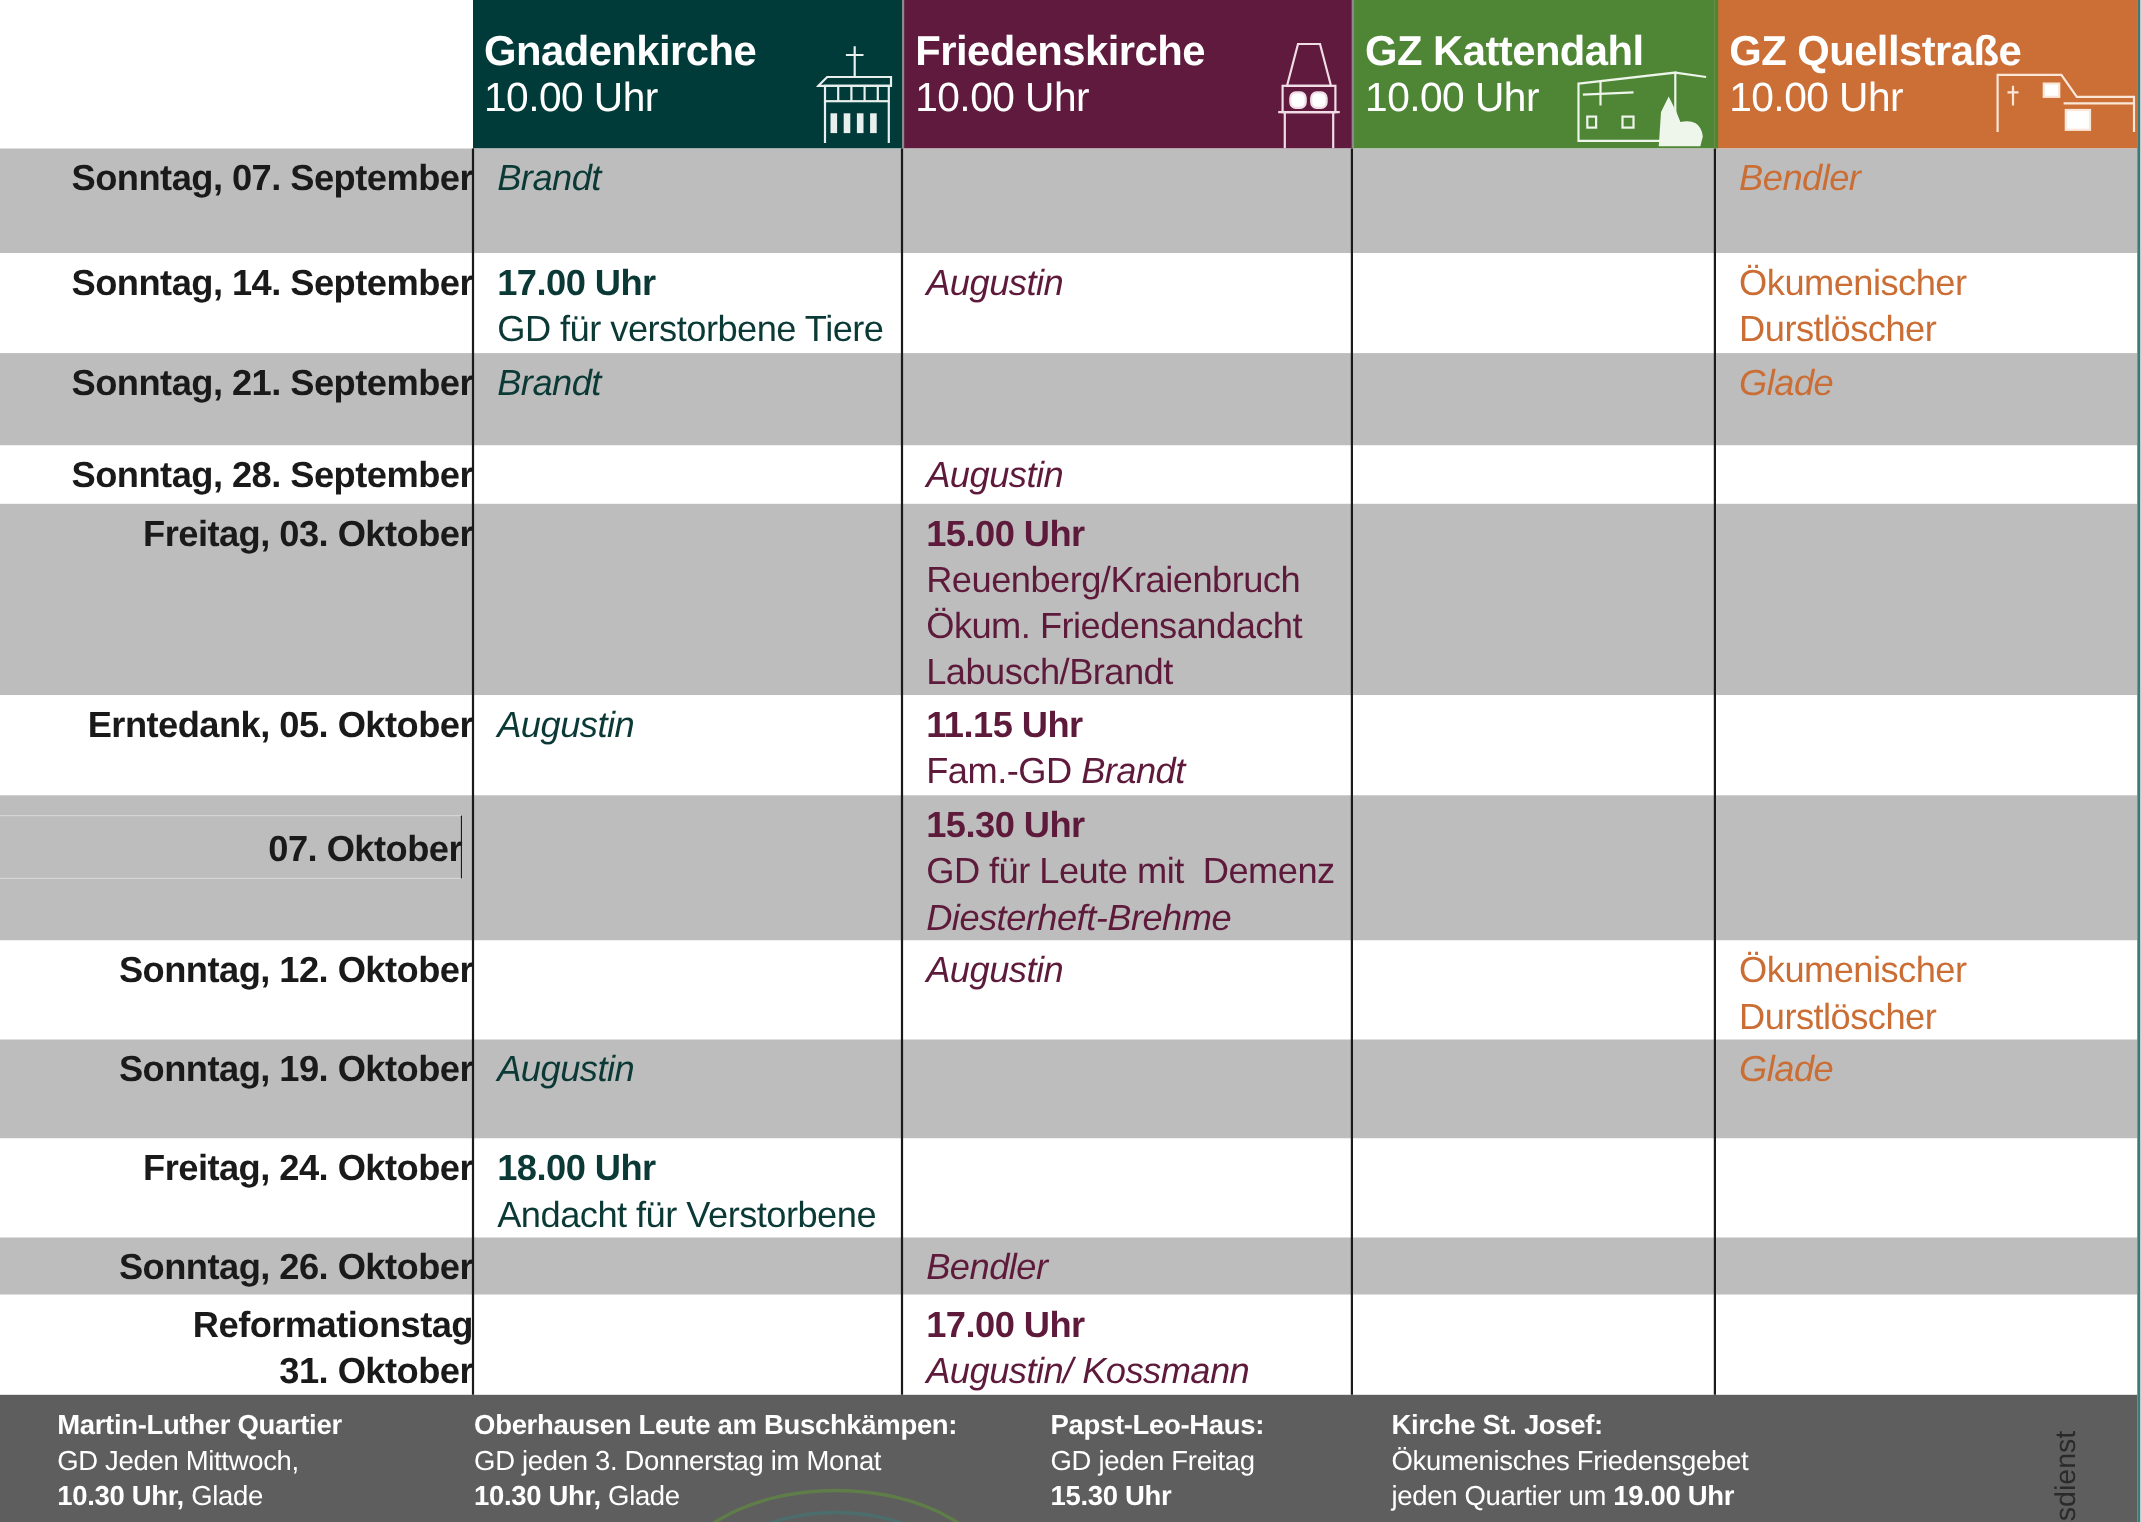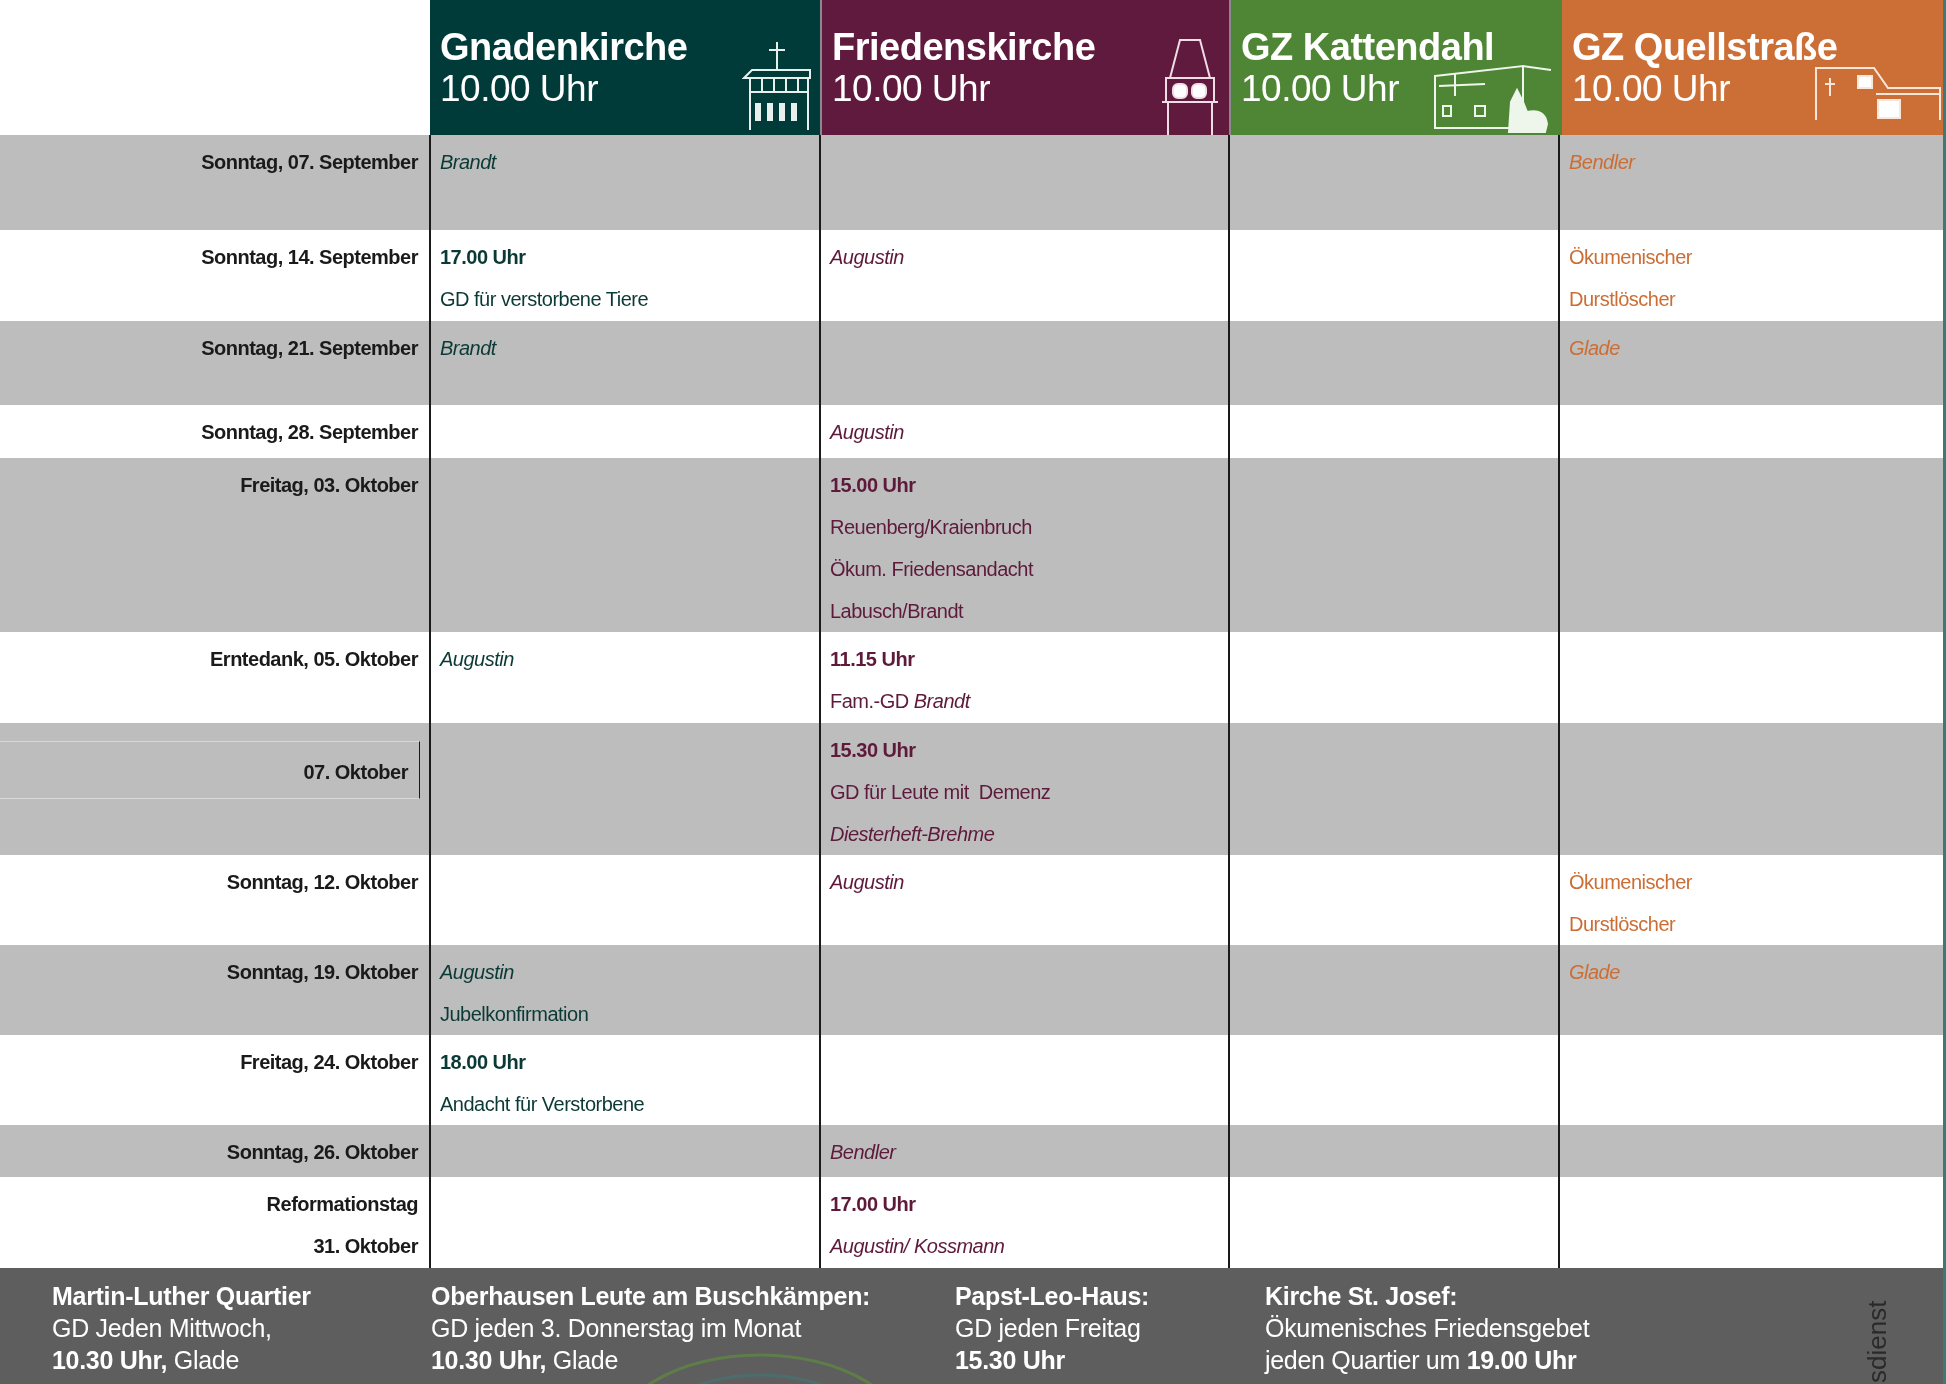--- a/index.html
+++ b/index.html
@@ -13,21 +13,21 @@
 
   .col-head { position: absolute; top: 0; height: 135px; color: #fff; overflow: hidden; }
   .col-head .name { position: absolute; left: 10px; top: 26px; font-size: 38px; font-weight: bold; letter-spacing: -0.5px; white-space: nowrap; }
   .col-head .time { position: absolute; left: 10px; top: 68px; font-size: 37px; white-space: nowrap; letter-spacing: -0.5px; }
   .col-head svg { position: absolute; }
 
   .rows { position: absolute; left: 0; top: 135px; width: 1946px; }
   .row { position: absolute; left: 0; width: 1943px; }
   .row.gray { background: #bdbdbd; }
   .row.white { background: #ffffff; }
-  .cell { position: absolute; top: 0; height: 100%; padding: 6px 10px; font-size: 20px; line-height: 42px; letter-spacing: -0.5px; }
+  .cell { position: absolute; top: 0; height: 100%; padding: 6px 10px; font-size: 33px; line-height: 42px; letter-spacing: -0.5px; margin-left: 12px; }
   .date { left: 0; width: 430px; text-align: right; padding-right: 12px; font-weight: bold; color: #1a1a1a; }
   .c-gnaden { left: 430px; width: 390px; color: #0b3a36; }
   .c-frieden { left: 820px; width: 409px; color: #5e1a3b; }
   .c-quell { left: 1559px; width: 384px; color: #cb6e35; }
   .it { font-style: italic; }
   .b { font-weight: bold; }
 
   .vline { position: absolute; top: 135px; height: 1133px; width: 1.5px; background: #1a1a1a; }
   .date-box { position: absolute; left: 0; width: 420px; top: 18px; height: 58px; border-top: 1px solid #d8d8d8; border-bottom: 1px solid #d8d8d8; border-right: 1.5px solid #1a1a1a; }
 
@@ -188,21 +188,20 @@
     <div class="cell c-quell">
       <div>Ökumenischer</div>
       <div>Durstlöscher</div>
     </div>
   </div>
 
   <div class="row gray" style="top:810px;height:90px;">
     <div class="cell date">Sonntag, 19. Oktober</div>
     <div class="cell c-gnaden">
       <div class="it">Augustin</div>
-      <div>Jubelkonfirmation</div>
     </div>
     <div class="cell c-quell">
         <div class="it">Glade</div>
       </div>
   </div>
 
   <div class="row white" style="top:900px;height:90px;">
     <div class="cell date">Freitag, 24. Oktober</div>
     <div class="cell c-gnaden">
       <div class="b">18.00 Uhr</div>

